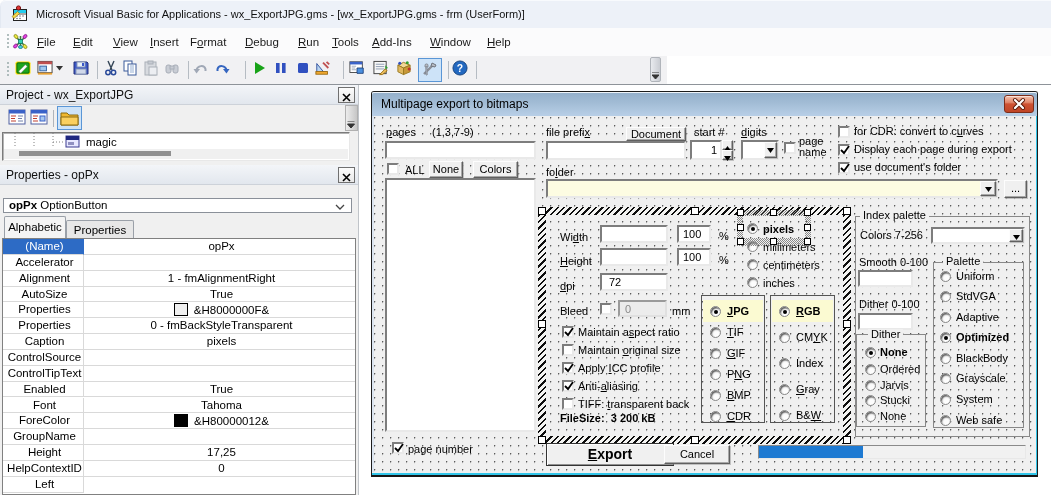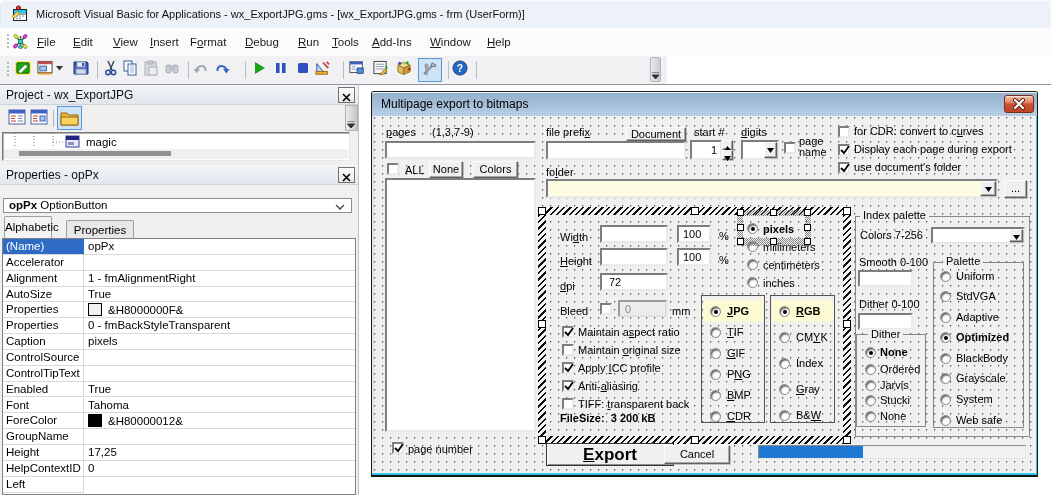--- a/index.html
+++ b/index.html
@@ -21,21 +21,21 @@
   #dock{left:0;top:85px;width:358px;height:410px;background:#f0f0f0;border-right:1px solid #c0c4c9;}
   .phead{position:absolute;left:0;width:358px;height:20px;background:linear-gradient(#f3f5f8,#e2e7ee);
     border-bottom:1px solid #cdd2d9;font-size:12px;color:#111;line-height:20px;padding-left:6px;box-sizing:border-box;}
   .xbtn{position:absolute;width:17px;height:16px;background:linear-gradient(#fcfcfc,#e8e8e8);
     border:1px solid #707070;box-sizing:border-box;text-align:center;}
   .xbtn svg{margin-top:2px;}
   .sunken{background:#fff;border:1px solid;border-color:#7b7b7b #e8e8e8 #e8e8e8 #7b7b7b;
     box-shadow:inset 1px 1px 0 #b4b4b4;box-sizing:border-box;}
   
   #pgrid{position:absolute;left:2px;top:153px;width:354px;height:257px;background:#fff;border:1px solid #808080;box-sizing:border-box;}
-  .prow{position:absolute;left:0;width:352px;height:15.85px;font-size:11.5px;color:#000;}
+  .prow{position:absolute;left:0;width:352px;height:15.85px;font-size:11.5px;color:#000;text-align:center;}
   .pname{position:absolute;left:0;top:0;width:81px;height:100%;border-right:1px solid #d9d9d9;
     border-bottom:1px solid #d9d9d9;padding:1px 0 0 3px;box-sizing:border-box;overflow:hidden;}
   .pval{position:absolute;left:81px;top:0;right:0;height:100%;border-bottom:1px solid #d9d9d9;
     padding:1px 0 0 4px;box-sizing:border-box;overflow:hidden;}
   .swatch{display:inline-block;width:12px;height:11px;border:1px solid #000;vertical-align:-2px;margin-right:6px;}
   
   #dlg{left:371px;top:91px;width:665px;height:383px;background:#f0f0f0;
     border:1px solid #1c1c1c;border-bottom:2px solid #161616;border-radius:3px 3px 0 0;}
   #dlgtitle{left:0;top:0;width:100%;height:24px;border-radius:2px 2px 0 0;
     background:linear-gradient(180deg,#93afcb 0%,#a2bcd5 45%,#b8cfe7 100%);
@@ -312,21 +312,21 @@
           <path d="M1 1 L8 8 M8 1 L1 8" stroke="#000" stroke-width="1.6"></path>
         </svg></div>
 
     <div style="position:absolute;left:3px;top:113px;width:349px;height:15px;background:#fff;border:1px solid #8a9099;box-sizing:border-box;font-size:11.5px;line-height:13px;padding-left:5px;">
       <b>opPx</b> OptionButton
       <svg width="10" height="6" style="position:absolute;right:6px;top:5px">
           <path d="M1 1 L5 5 L9 1" stroke="#444" stroke-width="1.3" fill="none"></path>
         </svg>
     </div>
 
-    <div style="position:absolute;left:4px;top:131px;width:48px;height:22px;background:#f4f4f4;border:1px solid #9aa0a8;border-bottom:none;border-radius:2px 2px 0 0;font-size:11.5px;text-align:center;line-height:20px;box-sizing:border-box;z-index:2;">Alphabetic</div>
+    <div style="position:absolute;left:4px;top:131px;width:62px;height:22px;background:#f4f4f4;border:1px solid #9aa0a8;border-bottom:none;border-radius:2px 2px 0 0;font-size:11.5px;text-align:center;line-height:20px;box-sizing:border-box;z-index:2;">Alphabetic</div>
     <div style="position:absolute;left:66px;top:135px;width:68px;height:18px;background:#e7e7e7;border:1px solid #9aa0a8;border-bottom:none;border-radius:2px 2px 0 0;font-size:11.5px;text-align:center;line-height:18px;box-sizing:border-box;">Properties</div>
 
     <div id="pgrid">
       <div class="prow" style="top:0px">
           <div class="pname" style="background:#2d6bc5;color:#fff;border-right-color:#2d6bc5">(Name)</div>
           <div class="pval">opPx</div>
         </div>
       <div class="prow" style="top:15.85px">
           <div class="pname">Accelerator</div>
           <div class="pval"></div>
@@ -594,19 +594,19 @@
     <div class="lbl" style="left:584px;top:301px">System</div>
     <div class="rad" style="left:568px;top:323px"></div>
     <div class="lbl" style="left:584px;top:322px">Web safe</div>
 
     <div class="cb chk" style="left:20px;top:350px">
         <svg width="12" height="12" viewBox="0 0 12 12">
           <path d="M2 6 L5 9 L10 2" stroke="#000" stroke-width="1.8" fill="none"></path>
         </svg>
       </div>
     <div class="lbl" style="left:36px;top:351px">page number</div>
-    <div class="btn" style="left:174px;top:351px;width:128px;height:23px;border:1px solid #333;line-height:21px;font-weight:bold;font-size:17px;box-shadow:inset 1px 1px 0 #fdfdfd,inset -1px -1px 0 #909090"><u>E</u>xport</div>
+    <div class="btn" style="left:174px;top:351px;width:128px;height:23px;border:1px solid #333;line-height:21px;font-weight:bold;font-size:14px;box-shadow:inset 1px 1px 0 #fdfdfd,inset -1px -1px 0 #909090"><u>E</u>xport</div>
     <div class="btn" style="left:292px;top:353px;width:66px;height:19px;line-height:17px">Cancel</div>
     <div style="position:absolute;left:386px;top:353px;width:268px;height:14px;background:#f1f1f1;border:1px solid;border-color:#8a8a8a #e8e8e8 #e8e8e8 #8a8a8a;box-sizing:border-box">
       <div style="position:absolute;left:0;top:0;width:104px;height:12px;background:#1e7ad2"></div>
     </div>
   </div>
 </div>
 
 </body></html>

